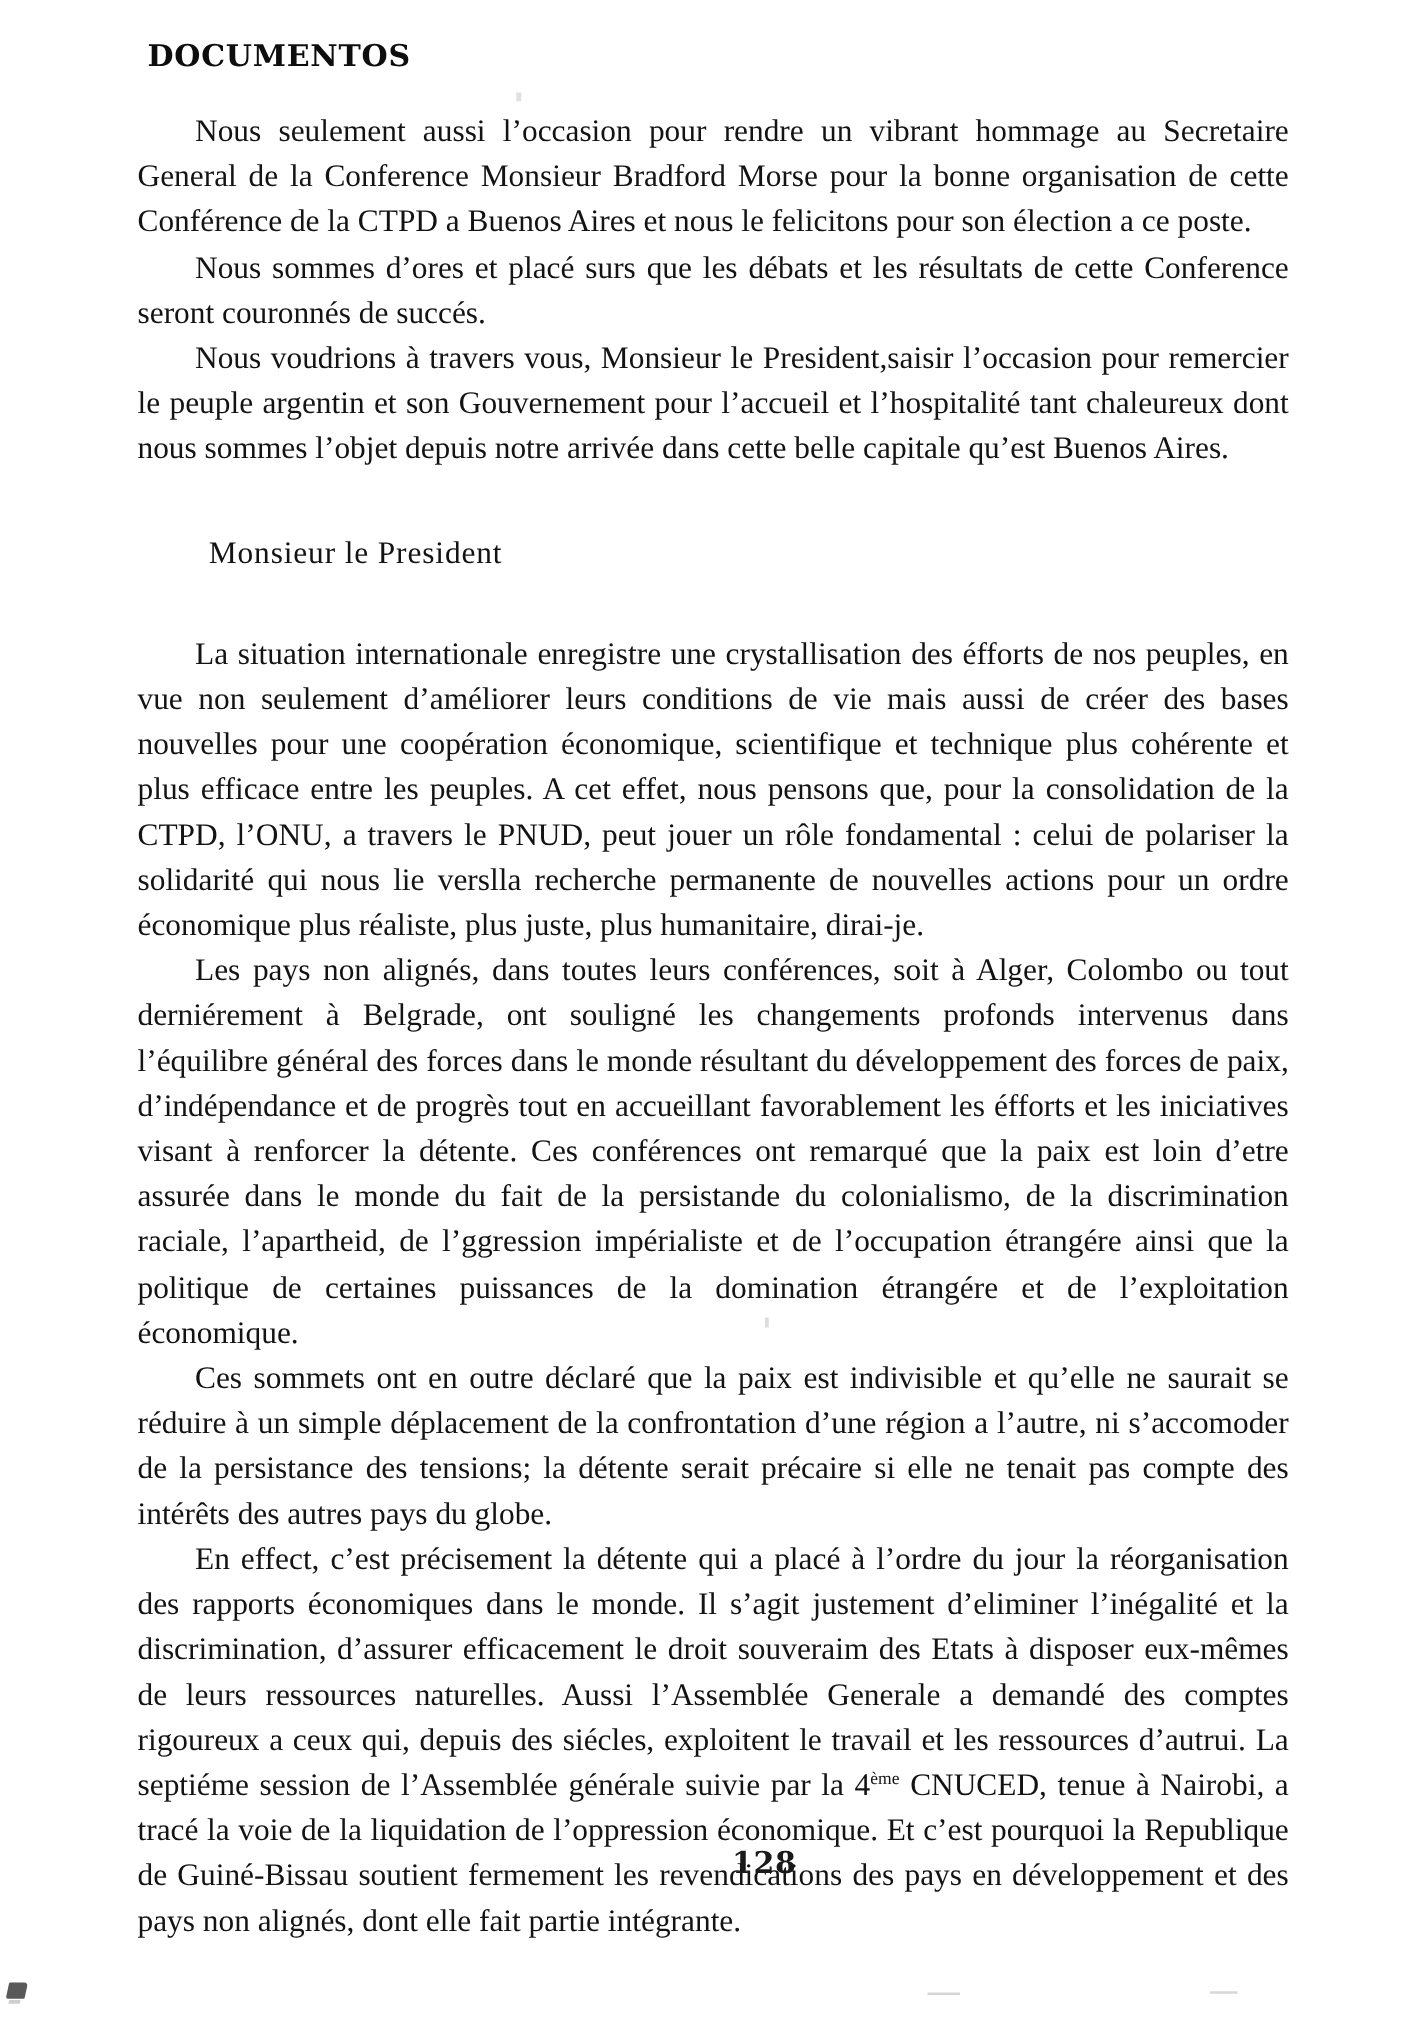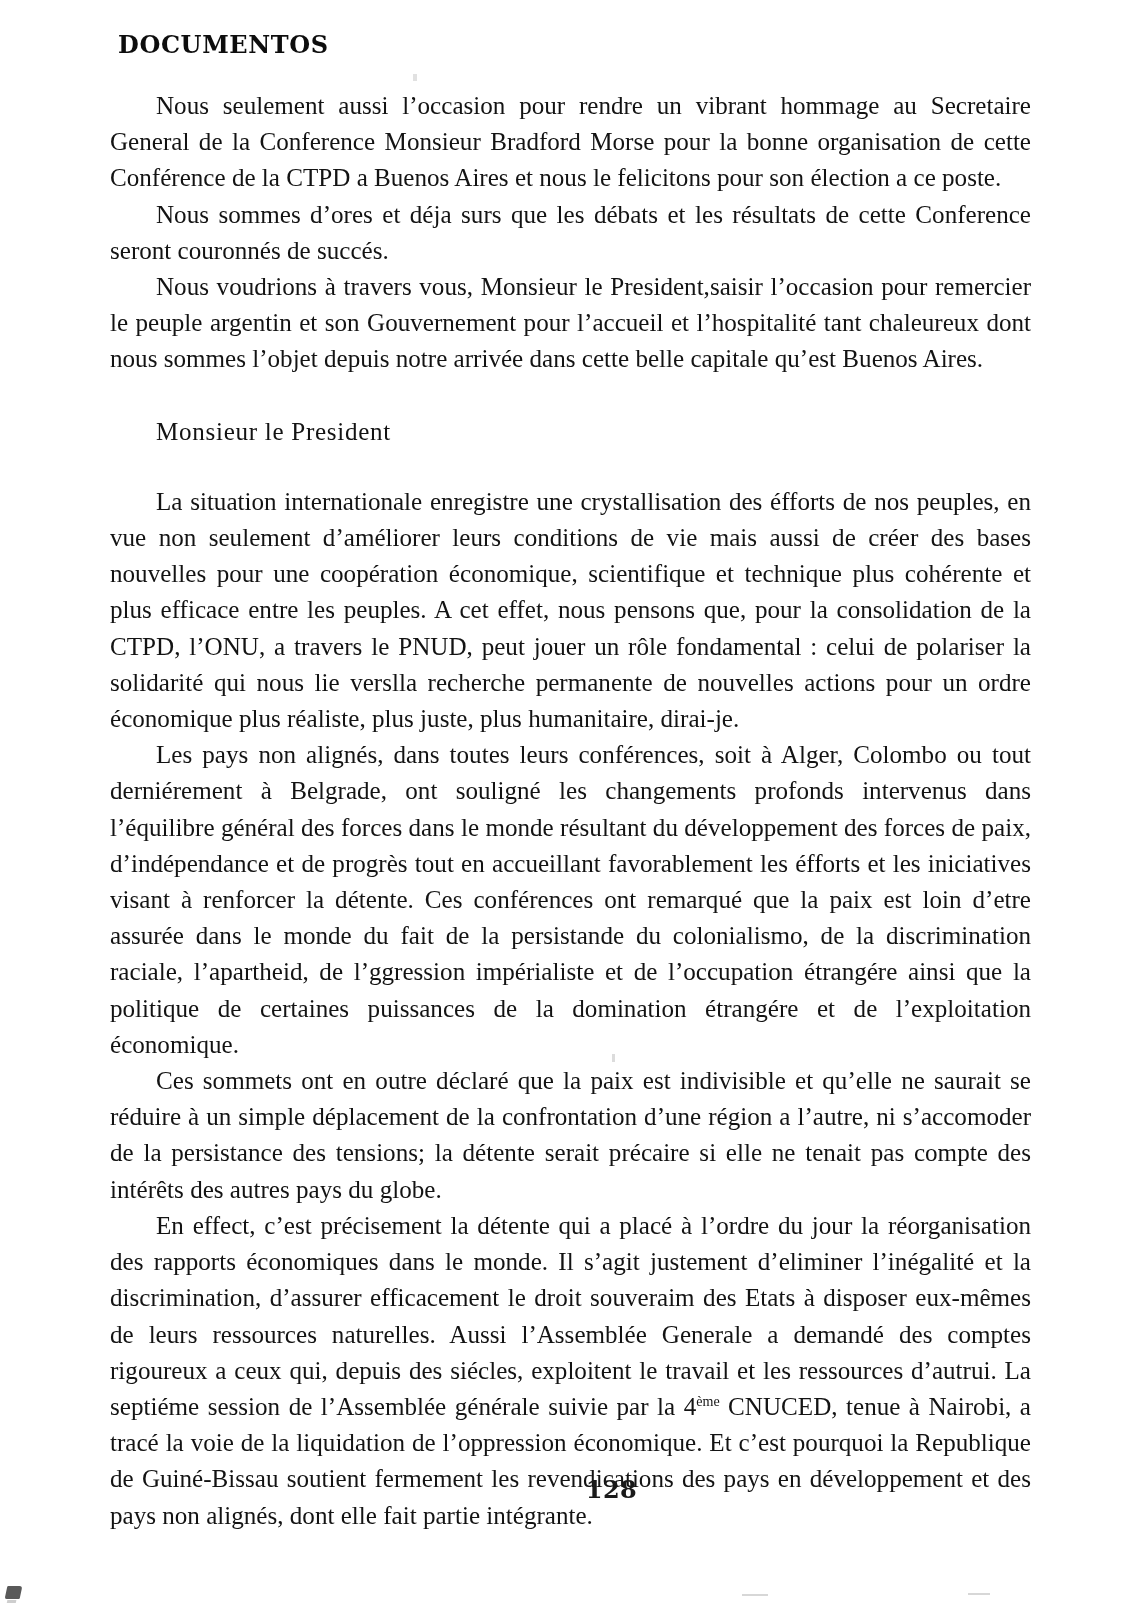--- a/index.html
+++ b/index.html
@@ -47,21 +47,21 @@
     font-size: 25.1px;
     line-height: 36.2px;
     text-indent: 46px;
     color: #131313;
     -webkit-font-smoothing: antialiased;
     hyphens: none;
   }
 
   
   p.salutation {
-    margin: 0;
+    margin: 11px;
     text-align: left;
     font-size: 25.1px;
     line-height: 36.2px;
     text-indent: 46px;
     letter-spacing: 0.7px;
     color: #131313;
   }
 
   .gap-before-salutation { height: 36px; }
   .gap-after-salutation  { height: 34px; }
@@ -124,21 +124,21 @@
 <body>
 
 <div class="page">
 
   <div class="running-head">DOCUMENTOS</div>
 
   <div class="text-column">
 
     <p class="para">Nous seulement aussi l’occasion pour rendre un vibrant hommage au Secretaire General de la Conference Monsieur Bradford Morse pour la bonne organisation de cette Conférence de la CTPD a Buenos Aires et nous le felicitons pour son élection a ce poste.</p>
 
-    <p class="para">Nous sommes d’ores et déja surs que les débats et les résultats de cette Conference seront couronnés de succés.</p>
+    <p class="para">Nous sommes d’ores et placé surs que les débats et les résultats de cette Conference seront couronnés de succés.</p>
 
     <p class="para">Nous voudrions à travers vous, Monsieur le President,saisir l’occasion pour remercier le peuple argentin et son Gouvernement pour l’accueil et l’hospitalité tant chaleureux dont nous sommes l’objet depuis notre arrivée dans cette belle capitale qu’est Buenos Aires.</p>
 
     <div class="gap-before-salutation"></div>
 
     <p class="salutation">Monsieur le President</p>
 
     <div class="gap-after-salutation"></div>
 
     <p class="para">La situation internationale enregistre une crystallisation des éfforts de nos peuples, en vue non seulement d’améliorer leurs conditions de vie mais aussi de créer des bases nouvelles pour une coopération économique, scientifique et technique plus cohérente et plus efficace entre les peuples. A cet effet, nous pensons que, pour la consolidation de la CTPD, l’ONU, a travers le PNUD, peut jouer un rôle fondamental : celui de polariser la solidarité qui nous lie verslla recherche permanente de nouvelles actions pour un ordre économique plus réaliste, plus juste, plus humanitaire, dirai-je.</p>

